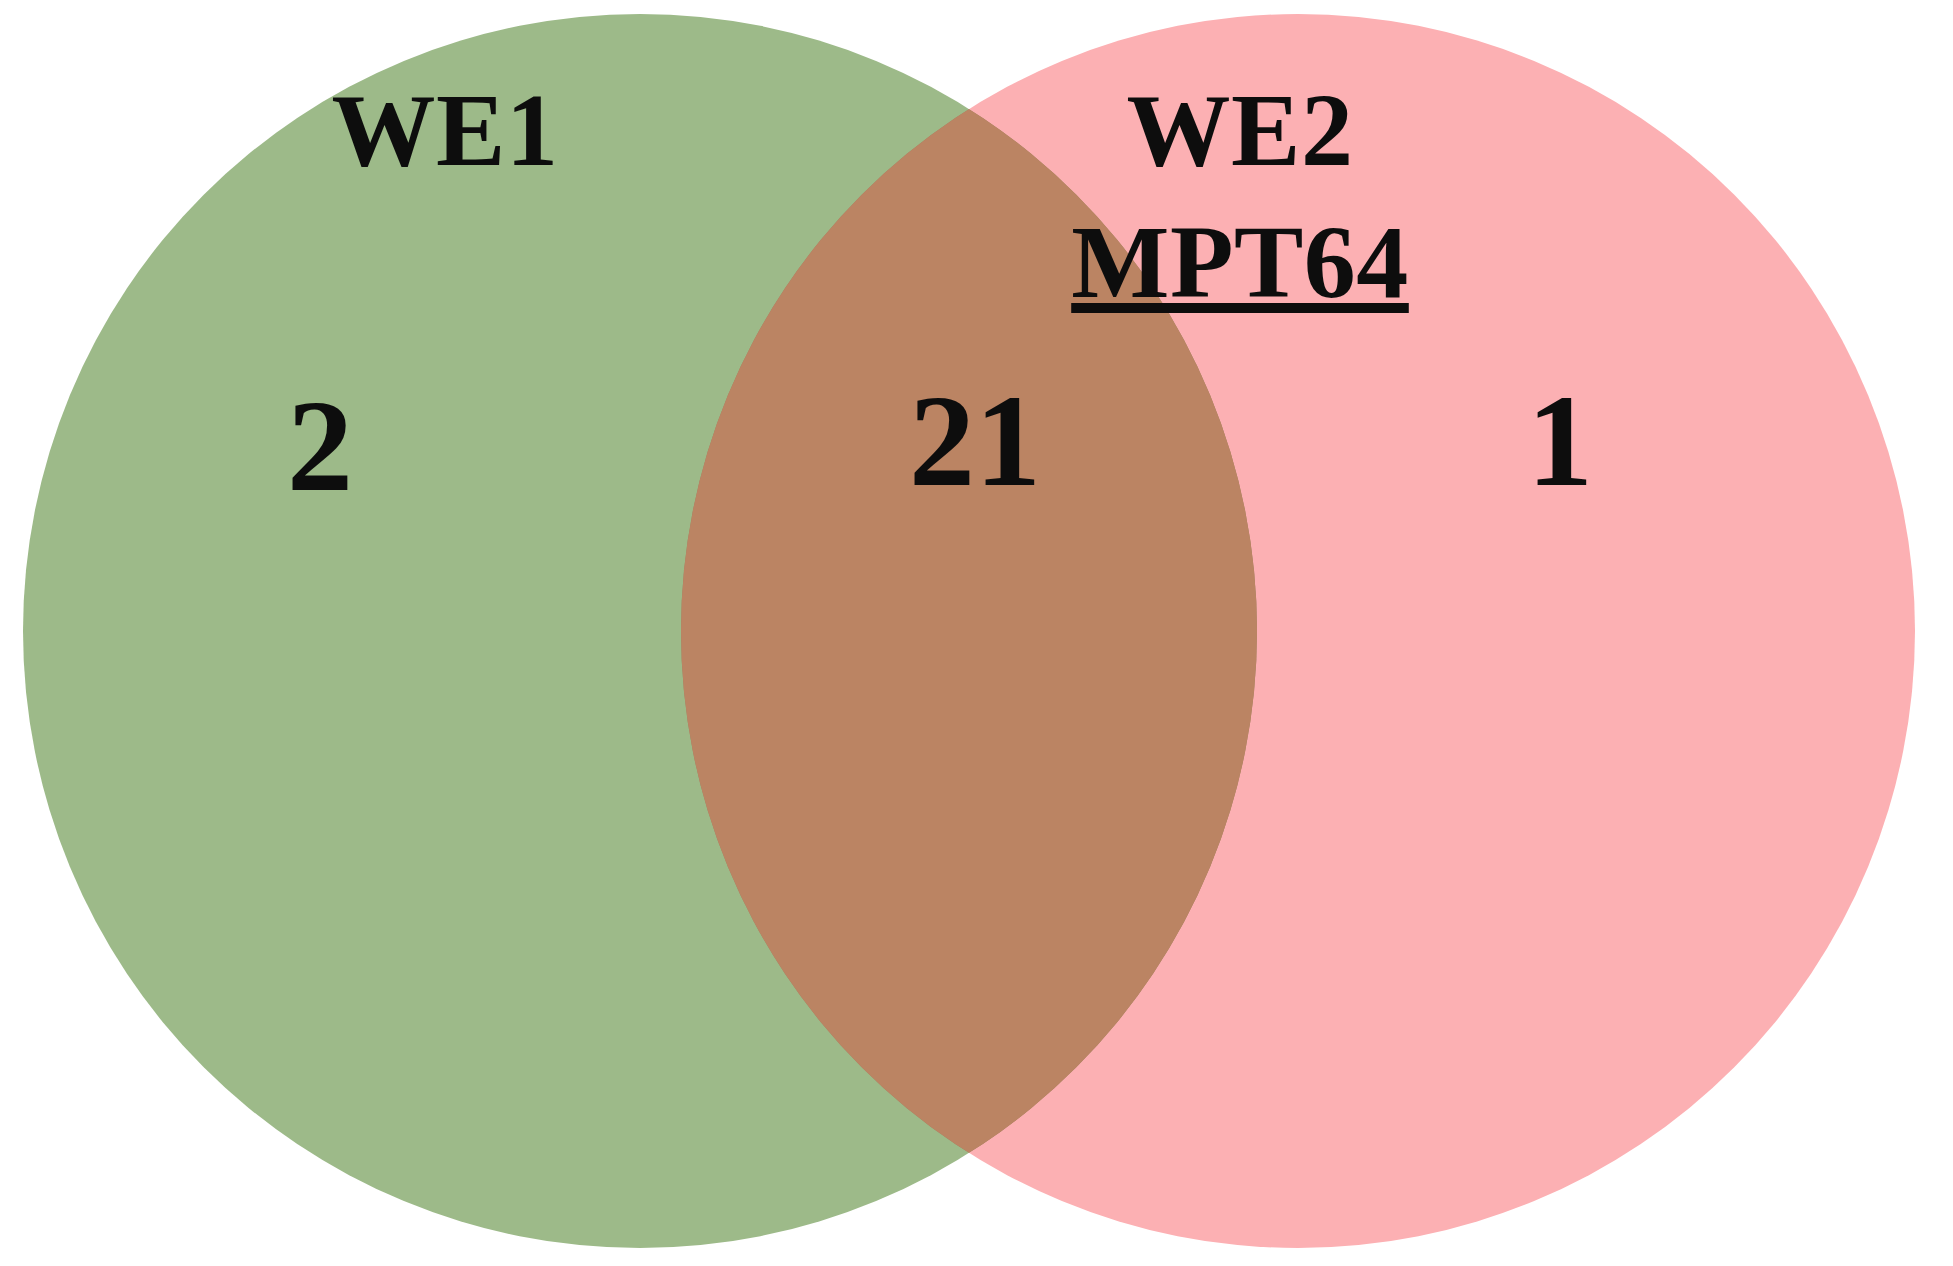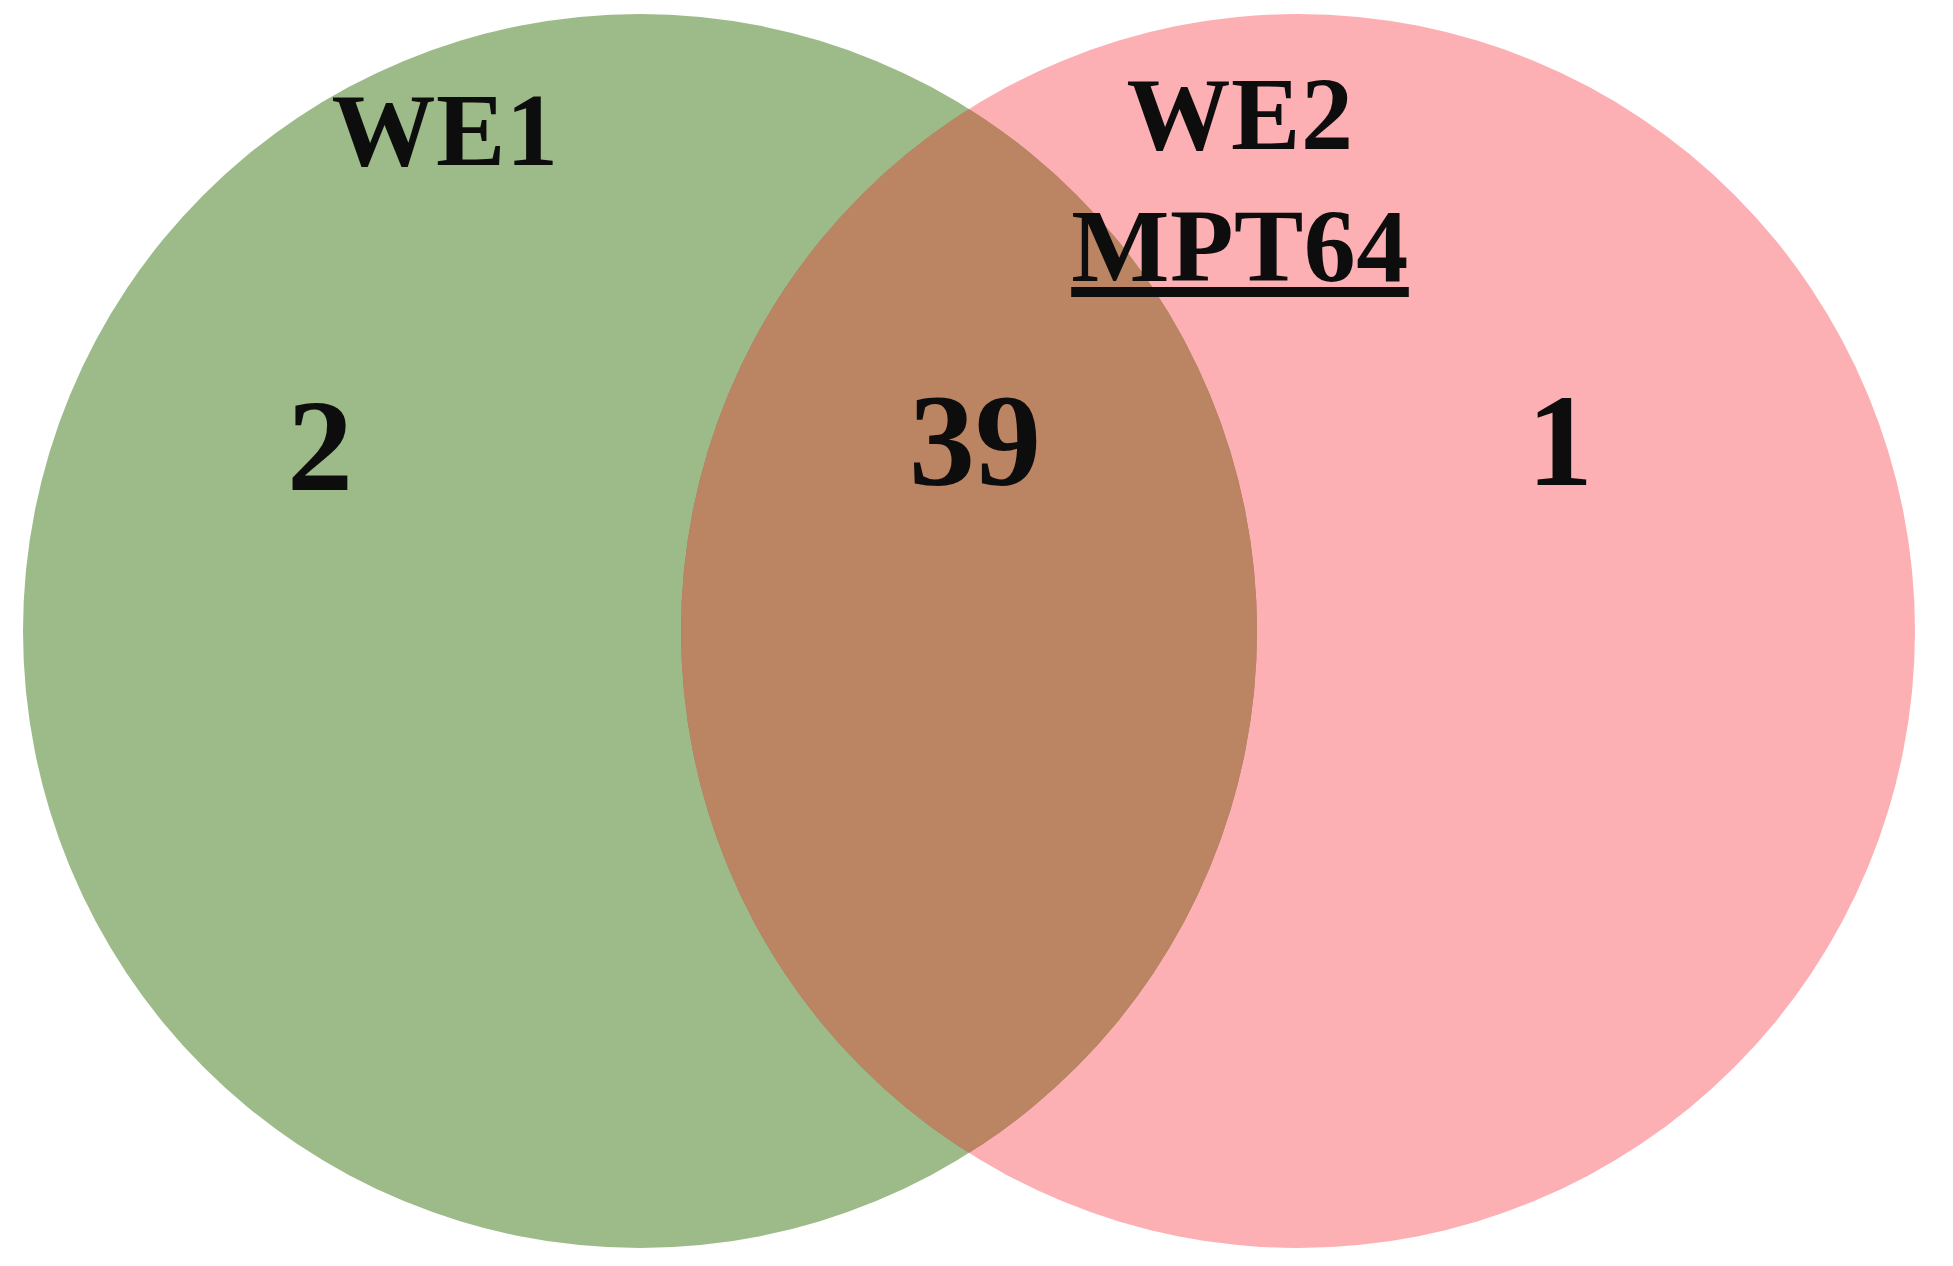--- a/index.html
+++ b/index.html
@@ -51,21 +51,21 @@
     left: 225px;
     top: 78px;
     width: 440px;
   }
   #set-left-labels .line2 {
     margin-top: 28px;
   }
   
   #set-right-labels {
     left: 1000px;
-    top: 62px;
+    top: 78px;
     width: 480px;
   }
   #set-right-labels .line2 {
     margin-top: 28px;
     text-decoration: underline;
   }
 
   #count-left {
     left: 230px;
     top: 380px;
@@ -111,17 +111,17 @@
     <span class="label-line line1">WE1</span>
   </div>
 
   <div class="venn-label" id="set-right-labels" style="color: rgb(13, 13, 13);">
     <span class="label-line line1">WE2</span>
     <span class="label-line line2">MPT64</span>
   </div>
 
   <div class="venn-count" id="count-left" style="color: rgb(13, 13, 13);">2</div>
 
-  <div class="venn-count" id="count-center" style="color: rgb(13, 13, 13);">39</div>
+  <div class="venn-count" id="count-center" style="color: rgb(13, 13, 13);">21</div>
 
   <div class="venn-count" id="count-right" style="color: rgb(13, 13, 13);">1</div>
 
 </div>
 
 </body></html>

